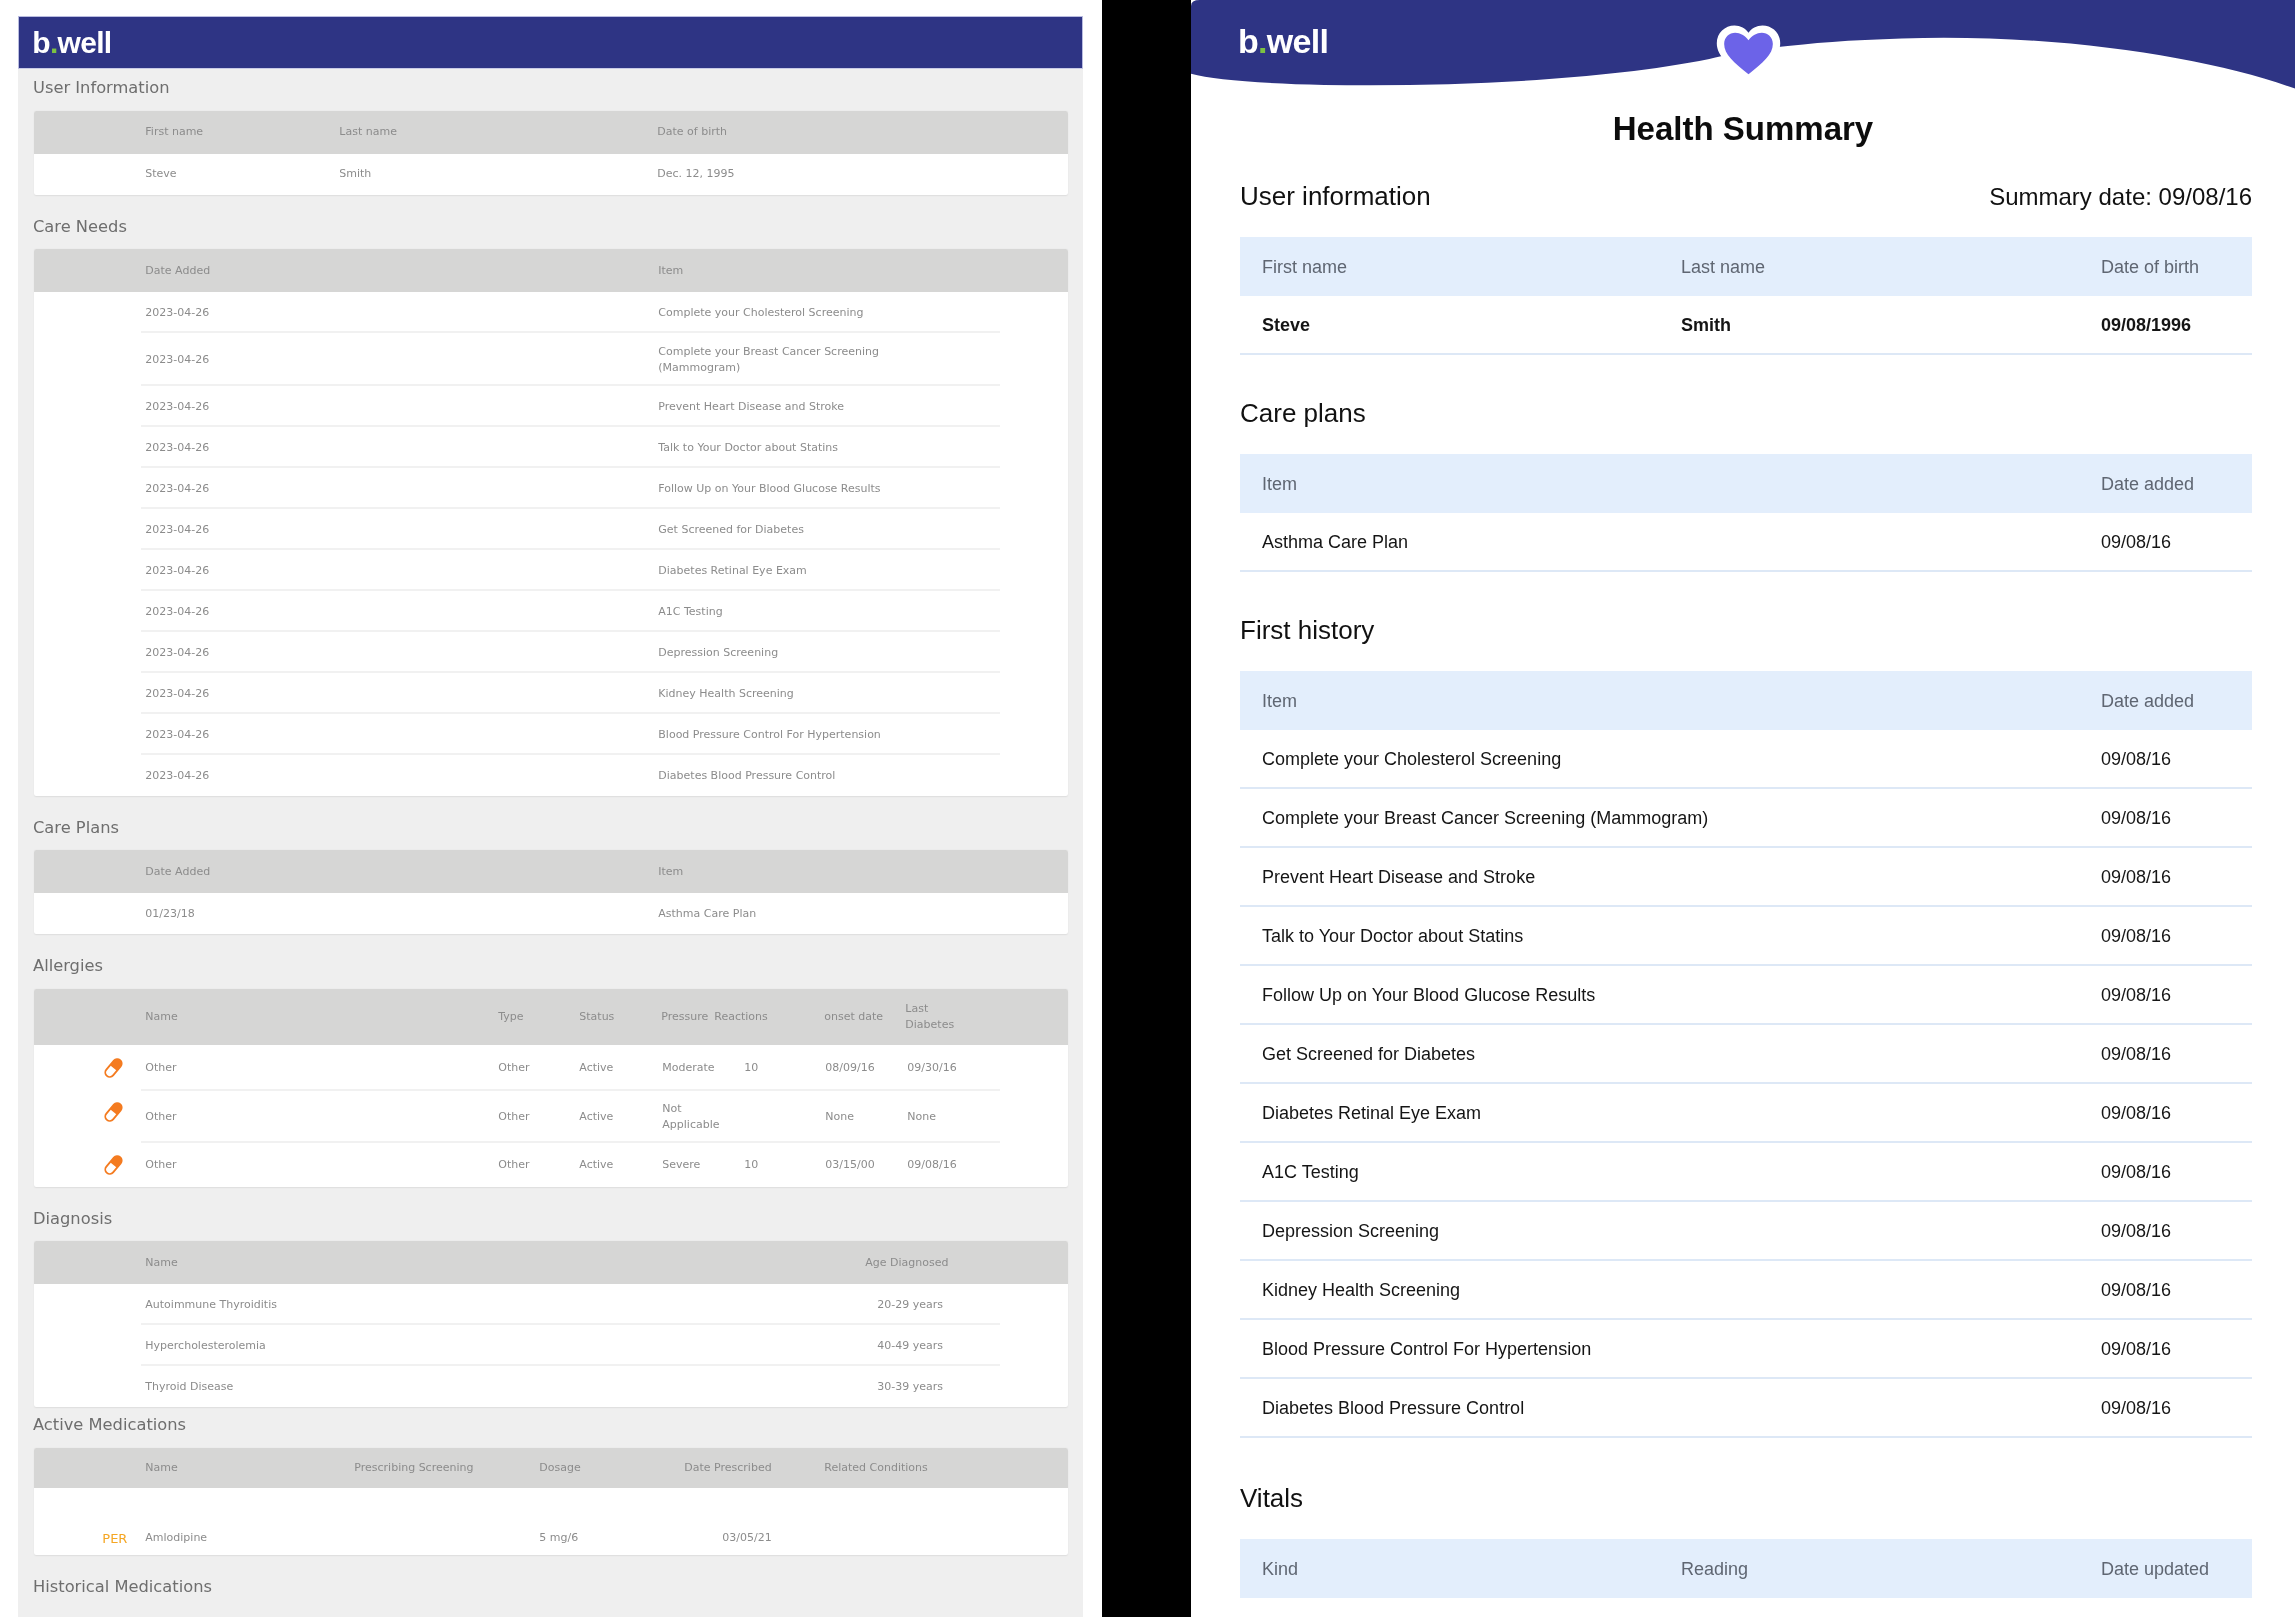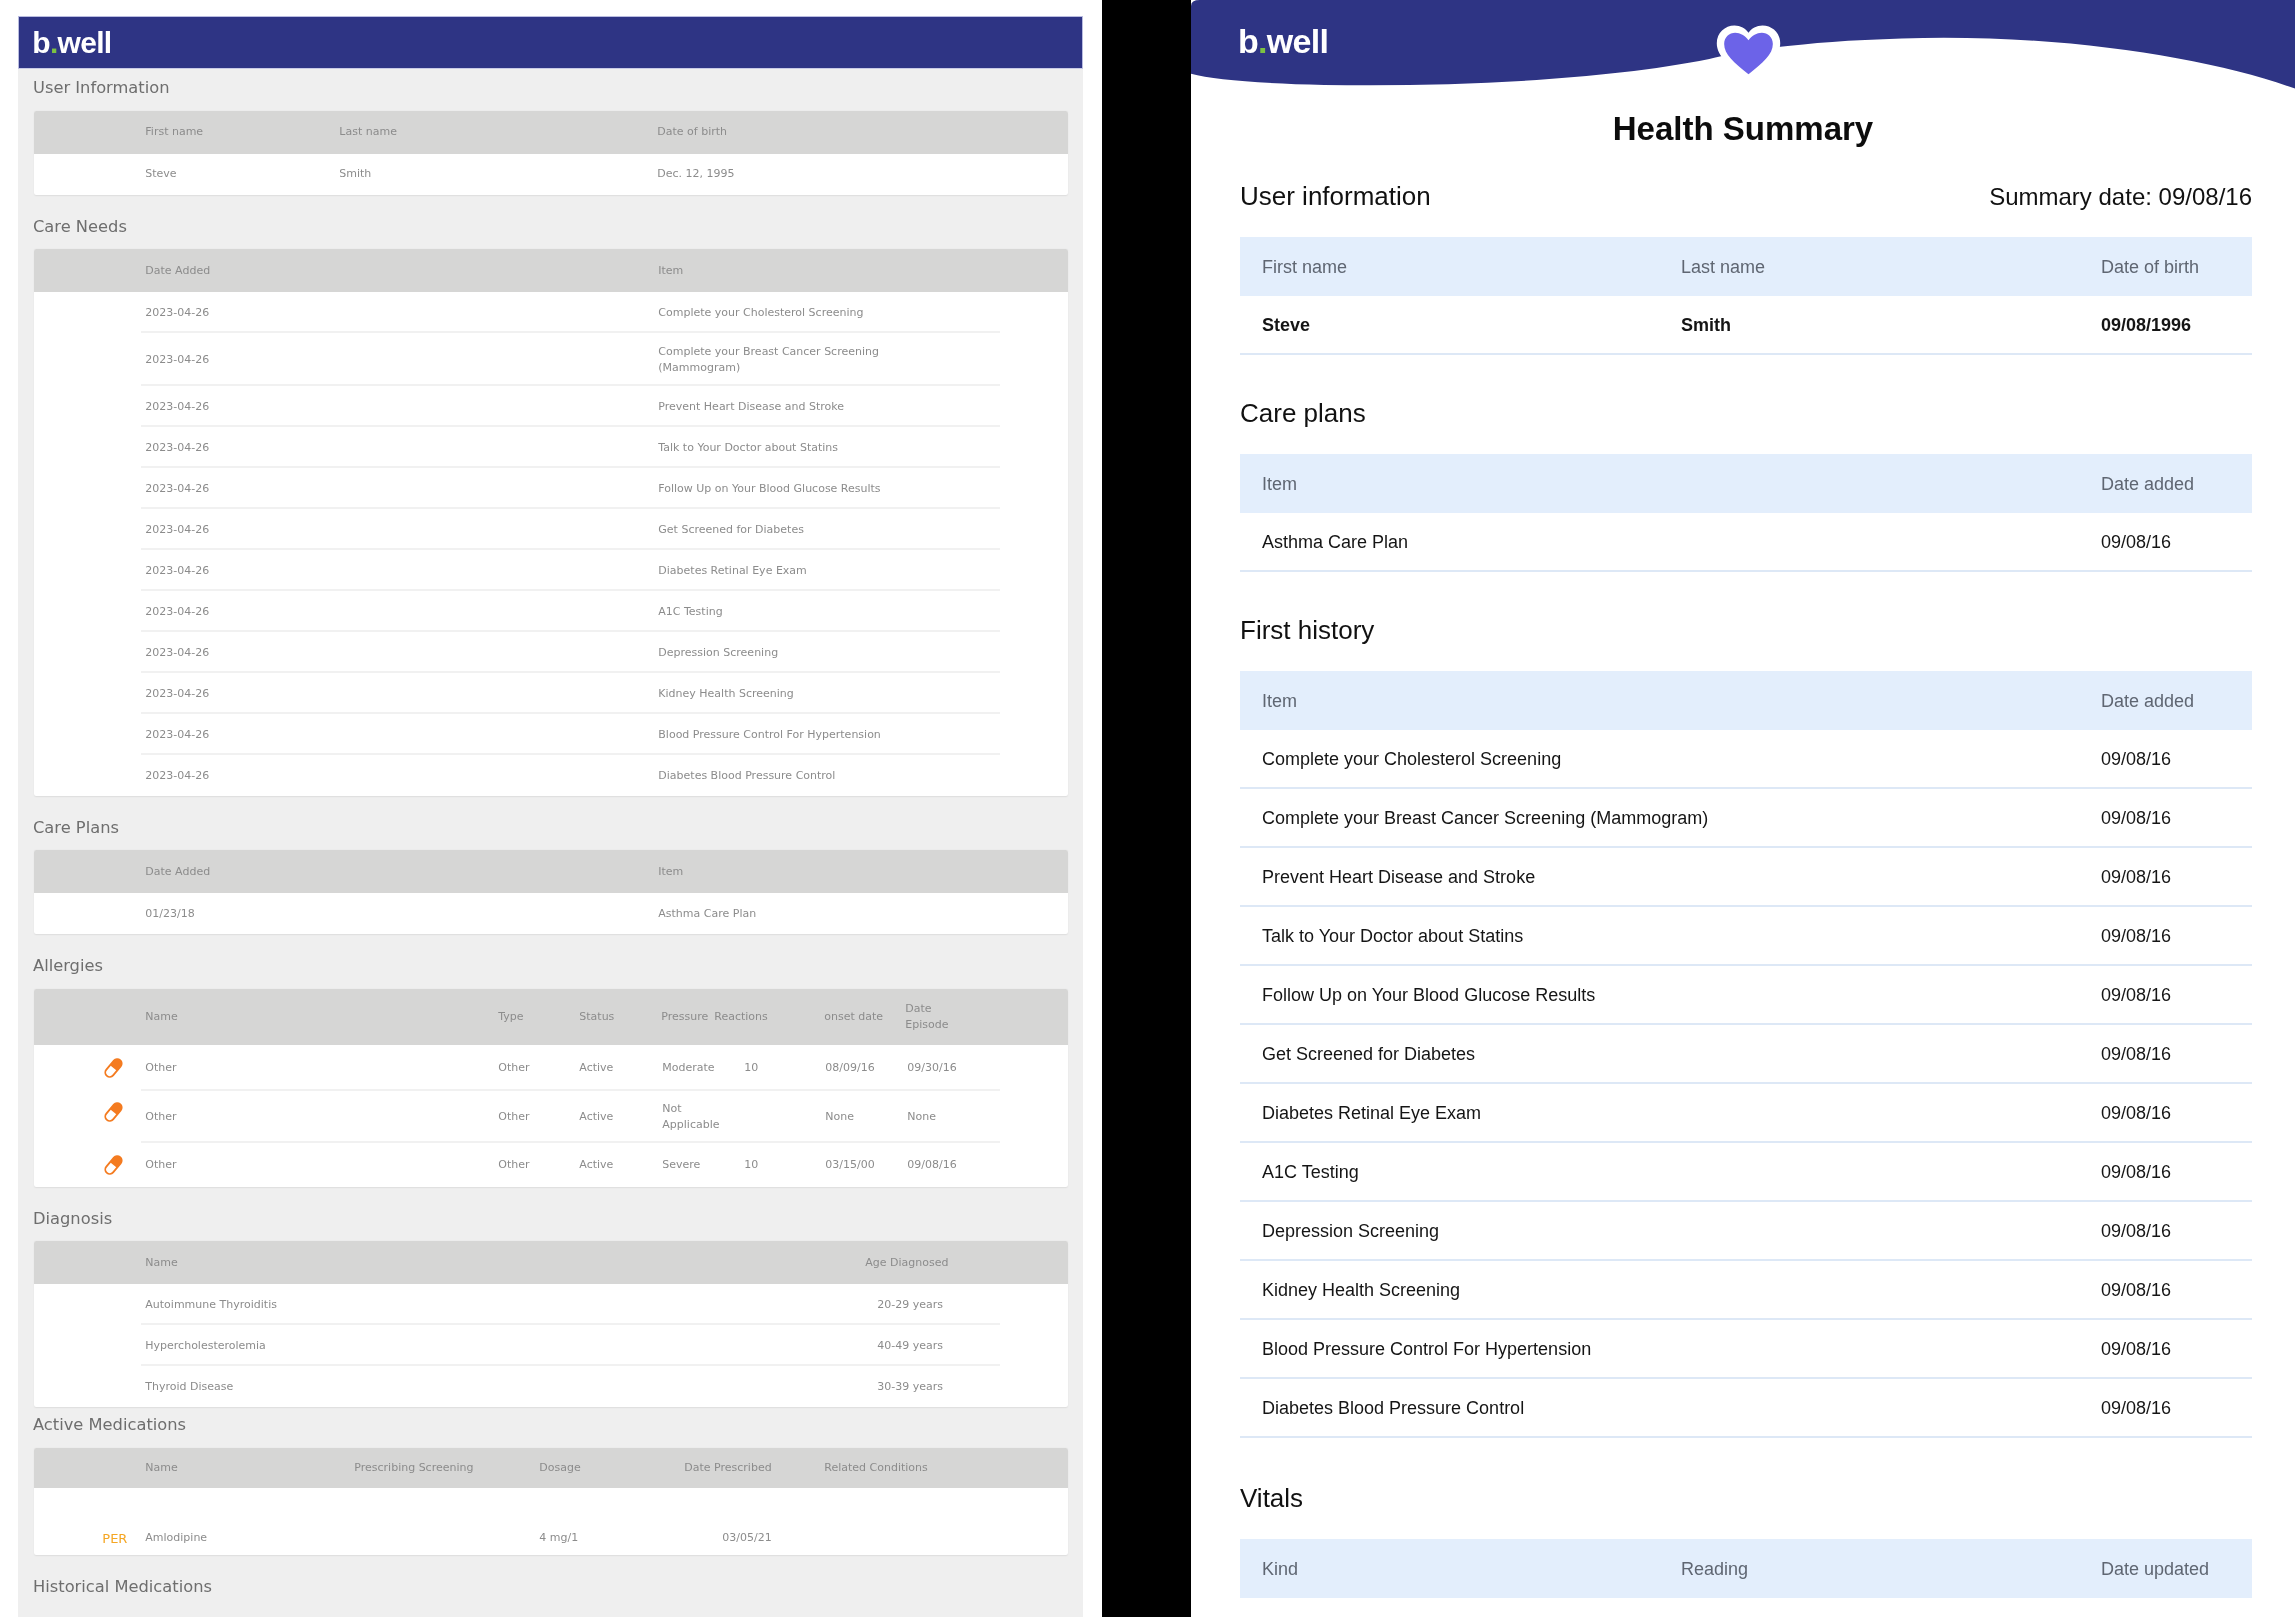--- a/index.html
+++ b/index.html
@@ -148,21 +148,21 @@
 
     <div class="l-section-title" style="margin-top:22px">Allergies</div>
     <div class="l-card">
       <div class="l-thead" style="height:56px">
         <span class="l-th" style="left:111px">Name</span>
         <span class="l-th" style="left:464px">Type</span>
         <span class="l-th" style="left:545px">Status</span>
         <span class="l-th" style="left:627px">Pressure</span>
         <span class="l-th" style="left:680px">Reactions</span>
         <span class="l-th" style="left:790px">onset date</span>
-        <span class="l-th" style="left:871px;width:44px">Date Episode</span>
+        <span class="l-th" style="left:871px;width:44px">Last Diabetes</span>
       </div>
       <div class="l-row" style="height:46px">
         <svg class="pill-icon" viewBox="0 0 34 34">
             <g transform="rotate(40 17 17)">
               <rect x="11" y="3" width="12" height="28" rx="6" fill="#fff" stroke="#f47b20" stroke-width="2.5"></rect>
               <path d="M11 17 V9 a6 6 0 0 1 12 0 V17 Z" fill="#f47b20"></path>
             </g>
           </svg>
         <span class="l-td" style="left:111px">Other</span>
         <span class="l-td" style="left:464px">Other</span>
@@ -233,21 +233,21 @@
       <div class="l-thead" style="height:40px">
         <span class="l-th" style="left:111px">Name</span>
         <span class="l-th" style="left:320px">Prescribing Screening</span>
         <span class="l-th" style="left:505px">Dosage</span>
         <span class="l-th" style="left:650px">Date Prescribed</span>
         <span class="l-th" style="left:790px">Related Conditions</span>
       </div>
       <div class="l-row" style="height:67px">
         <span class="per-badge" style="top:auto;transform:none;bottom:9px">PER</span>
         <span class="l-td" style="left:111px;top:auto;transform:none;bottom:9px">Amlodipine</span>
-        <span class="l-td" style="left:505px;top:auto;transform:none;bottom:9px">4 mg/1</span>
+        <span class="l-td" style="left:505px;top:auto;transform:none;bottom:9px">5 mg/6</span>
         <span class="l-td" style="left:688px;top:auto;transform:none;bottom:9px">03/05/21</span>
       </div>
     </div>
 
     <div class="l-section-title" style="margin-top:22px">Historical Medications</div>
   </div>
 </div>
 
 <div class="divider"></div>
 

